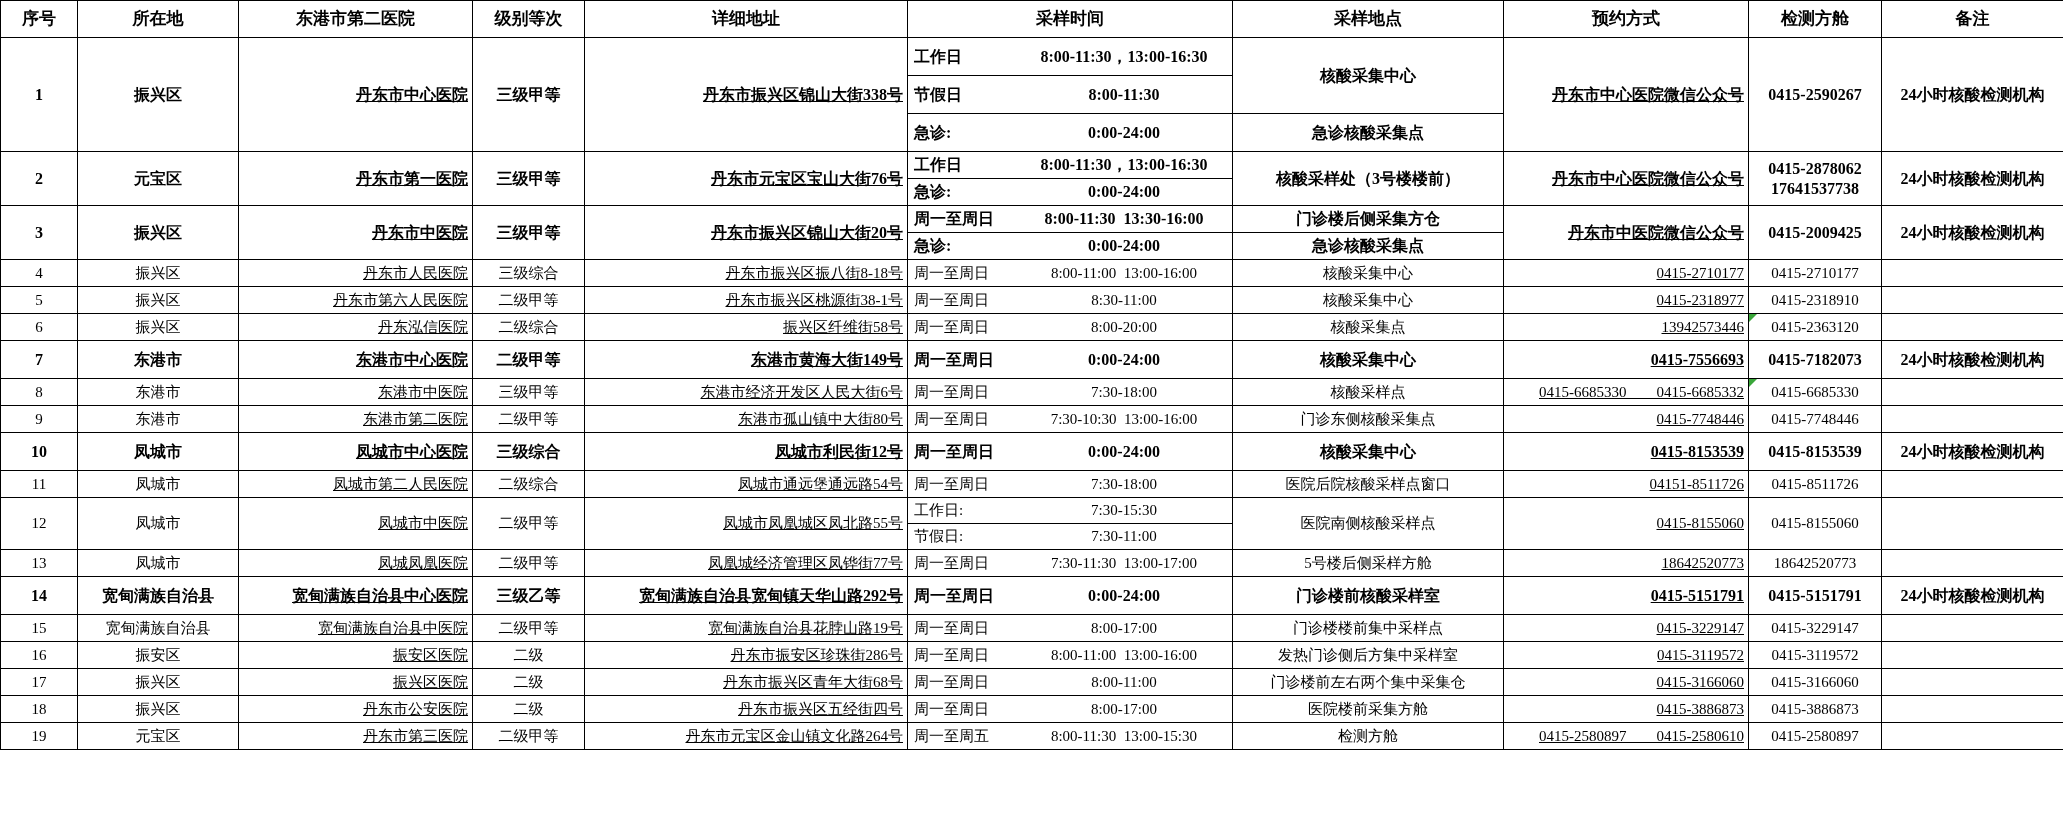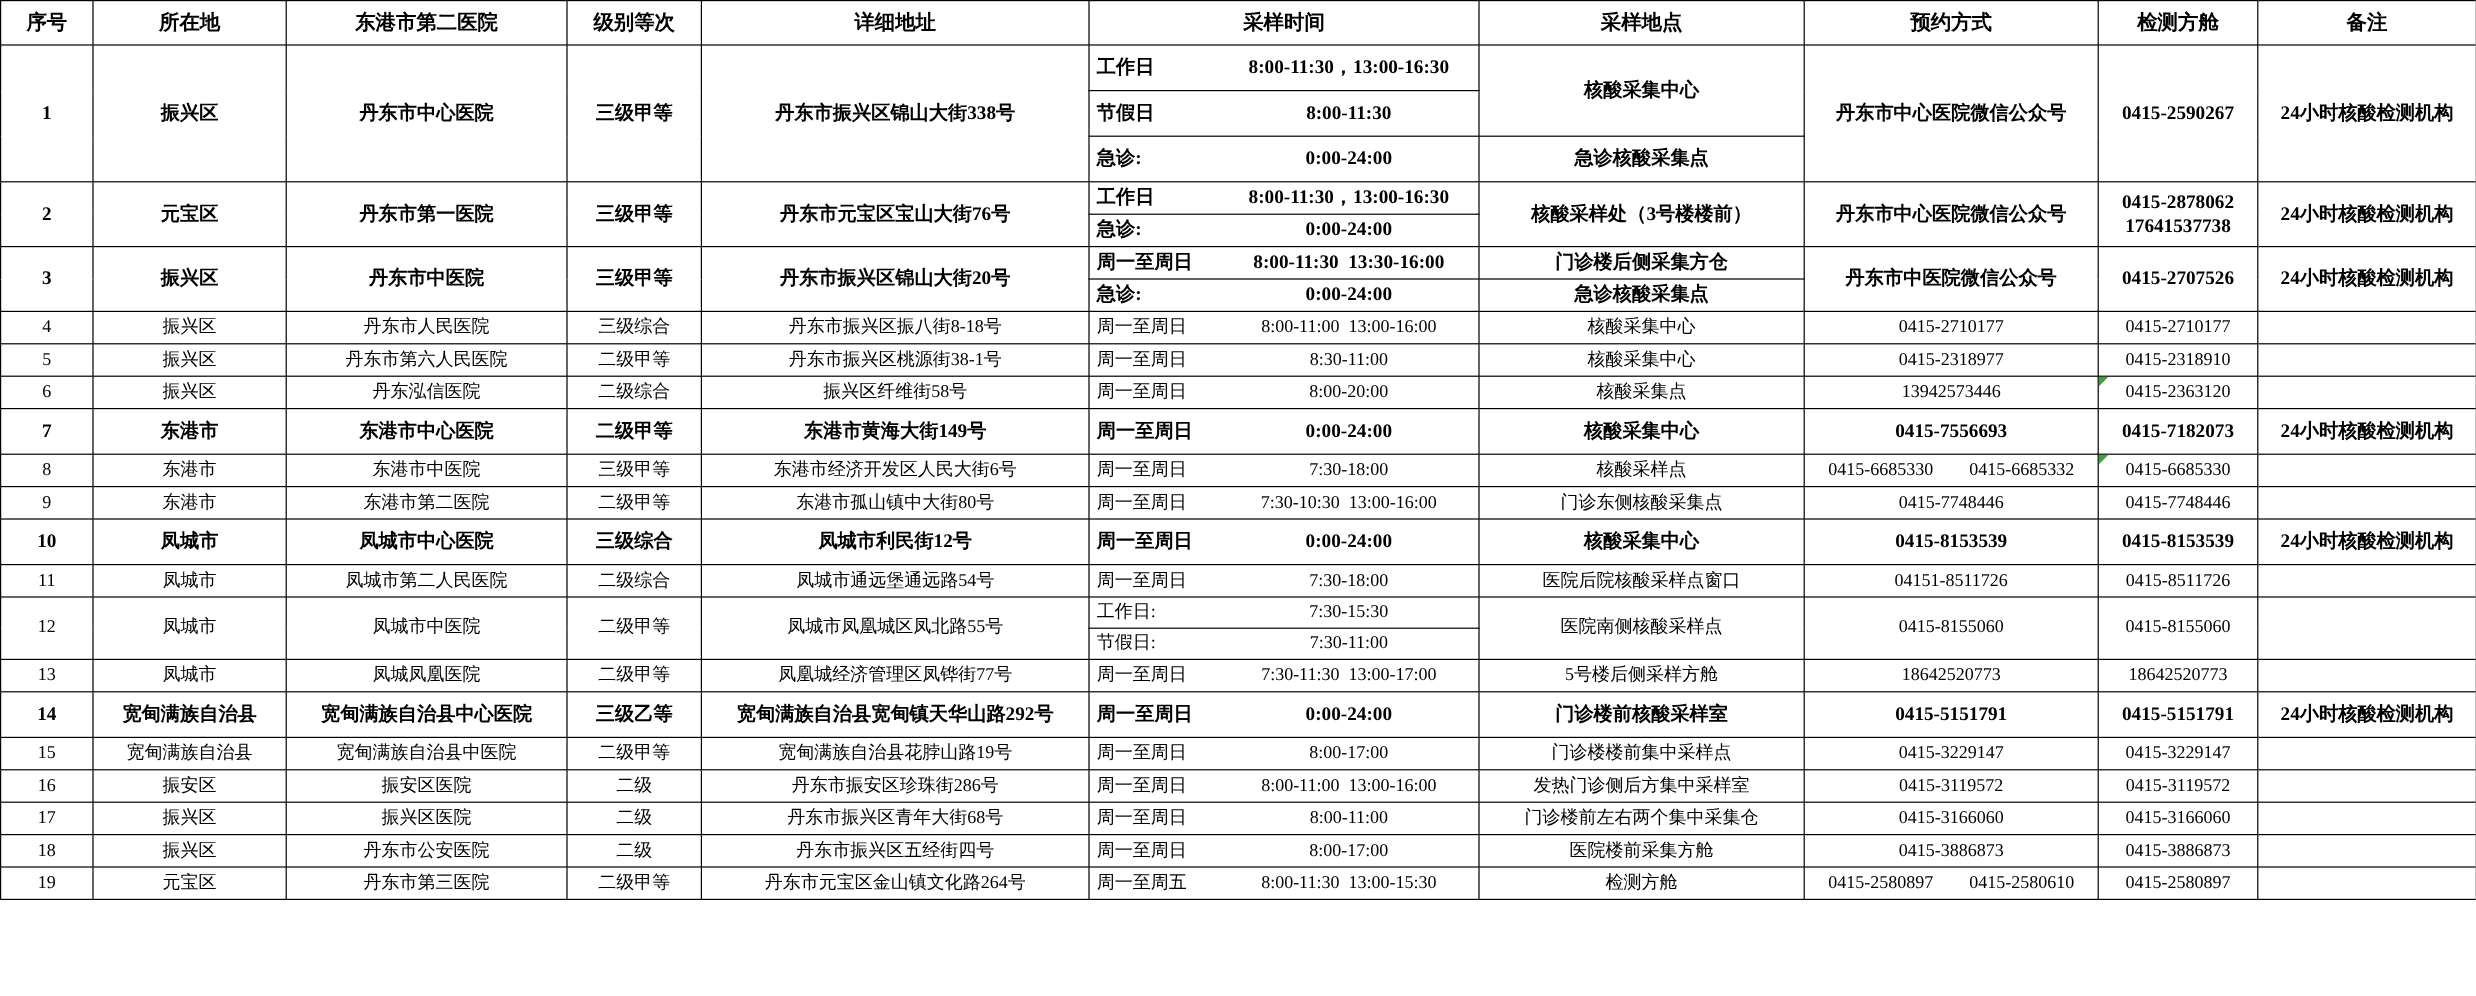--- a/index.html
+++ b/index.html
@@ -10,21 +10,21 @@
     font-size:29px;font-weight:bold;letter-spacing:1px;
     border:1px solid #c9c9c9;border-bottom:none;box-sizing:border-box;
   }
   table{border-collapse:collapse;table-layout:fixed;width:2063px;}
   th,td{border:1px solid #000;padding:0 4px;box-sizing:border-box;vertical-align:middle;
         overflow:hidden;line-height:1.25;}
   thead th{height:37px;font-size:17px;font-weight:bold;text-align:center;}
   td{font-size:15px;}
   tr.bold td{font-weight:bold;font-size:16px;}
   .c-no,.c-area,.c-level,.c-site,.c-phone,.c-note{text-align:center;}
-  .c-org,.c-address,.c-booking{text-align:center;}
+  .c-org,.c-address,.c-booking{text-align:right;text-decoration:underline;}
   .c-booking{white-space:pre-wrap;}
   .c-time{padding:0;}
   .tline{display:flex;align-items:flex-start;width:100%;height:100%;}
   .tlabel{flex:0 0 112px;padding-left:6px;text-align:left;white-space:pre;}
   .tvalue{flex:1 1 auto;text-align:center;padding-right:10px;white-space:pre;}
   .c-phone{position:relative;}
   .green-flag{position:absolute;top:0;left:0;width:0;height:0;
     border-top:8px solid #3aa63a;border-right:8px solid transparent;}
   .phone-line{}
 </style>
@@ -132,21 +132,21 @@
           <td class="c-address" rowspan="2">丹东市振兴区锦山大街20号</td>
           <td class="c-time">
             <div class="tline">
               <span class="tlabel">周一至周日</span>
               <span class="tvalue">8:00-11:30  13:30-16:00</span>
             </div>
           </td>
           <td class="c-site" rowspan="1">门诊楼后侧采集方仓</td>
           <td class="c-booking" rowspan="2">丹东市中医院微信公众号</td>
           <td class="c-phone" rowspan="2">
-            <div class="phone-line">0415-2707526</div>
+            <div class="phone-line">0415-2009425</div>
           </td>
           <td class="c-note" rowspan="2">24小时核酸检测机构</td>
         </tr>
         <tr class="bold" style="height: 27px;">
           <td class="c-time">
             <div class="tline">
               <span class="tlabel">急诊:</span>
               <span class="tvalue">0:00-24:00</span>
             </div>
           </td>

